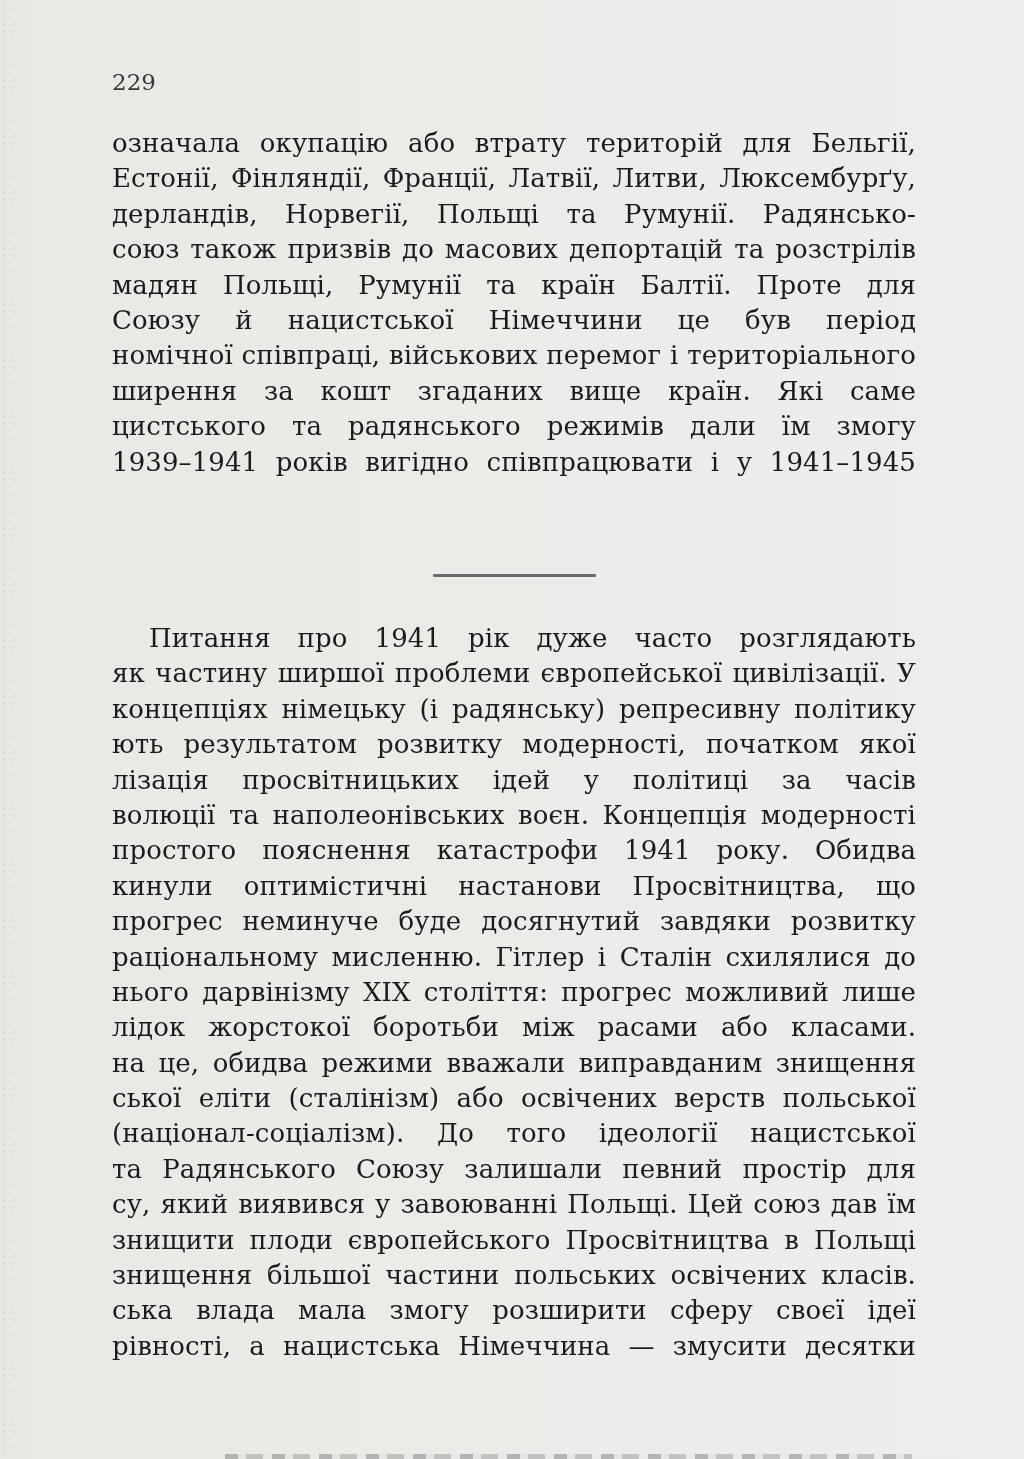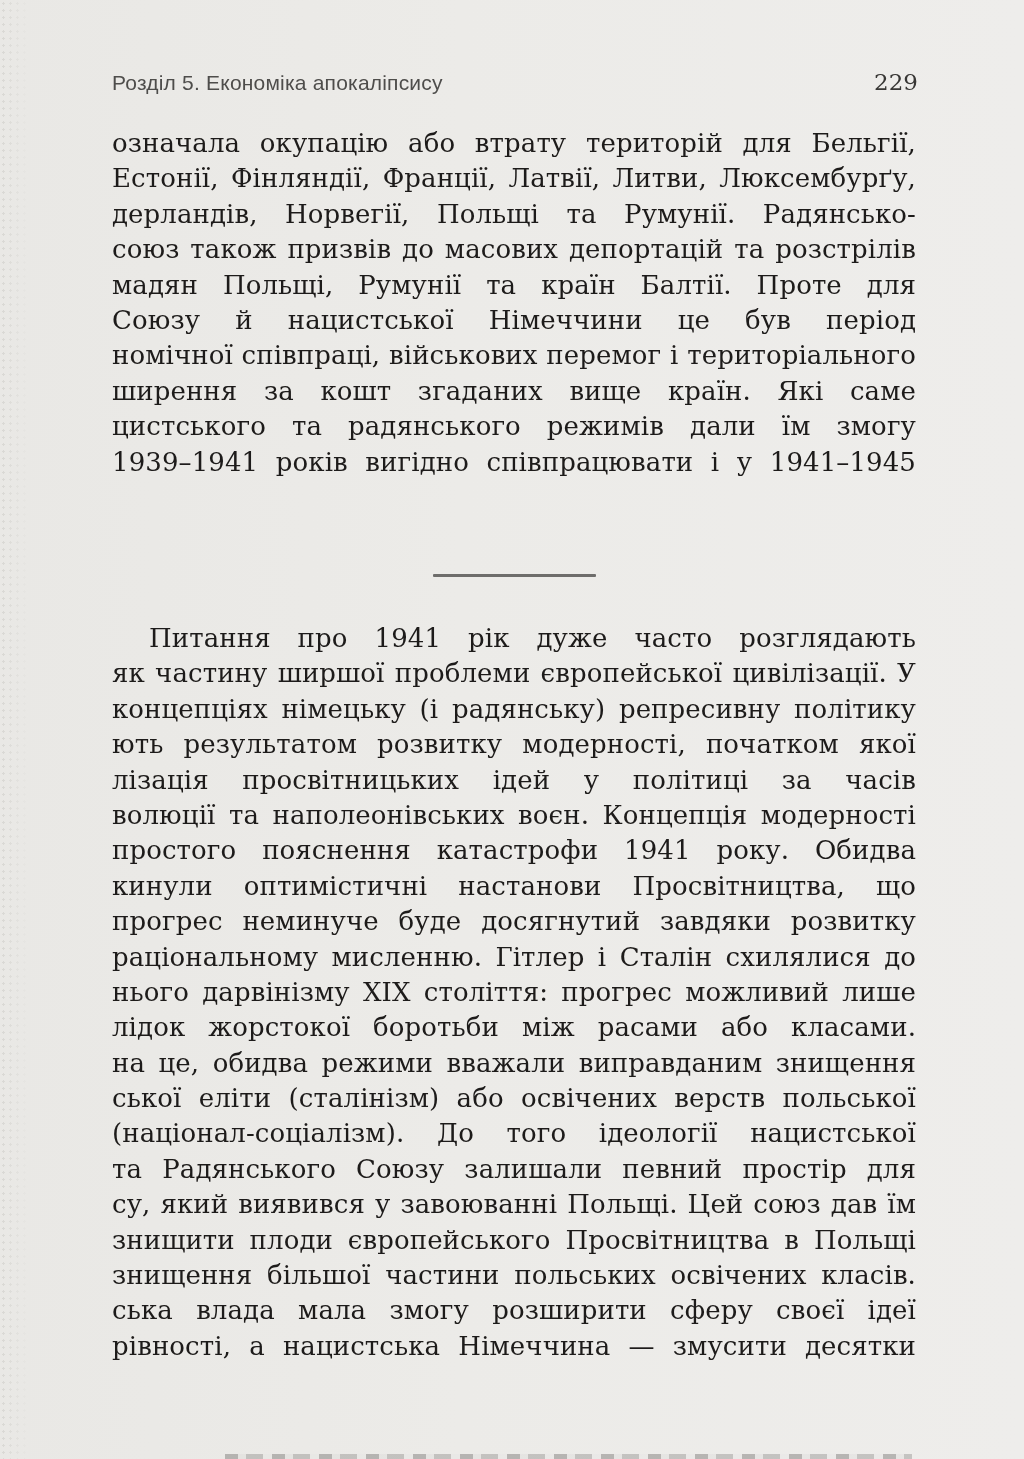--- a/index.html
+++ b/index.html
@@ -99,21 +99,20 @@
   }
 </style>
 </head>
 <body>
 
 <div class="page">
 
   <div class="edge-texture"></div>
 
   <div class="header-row">
-    <span class="chapter-title">Розділ 5. Економіка апокаліпсису</span>
     <span class="page-number">229</span>
   </div>
 
   <div class="paragraph paragraph-1 flush-last">
       <div class="line">означала окупацію або втрату територій для Бельгії, Данії,</div>
       <div class="line">Естонії, Фінляндії, Франції, Латвії, Литви, Люксембурґу, Ні-</div>
       <div class="line">дерландів, Норвегії, Польщі та Румунії. Радянсько-німецький</div>
       <div class="line">союз також призвів до масових депортацій та розстрілів гро-</div>
       <div class="line">мадян Польщі, Румунії та країн Балтії. Проте для Радянського</div>
       <div class="line">Союзу й нацистської Німеччини це був період ефективної еко-</div>

